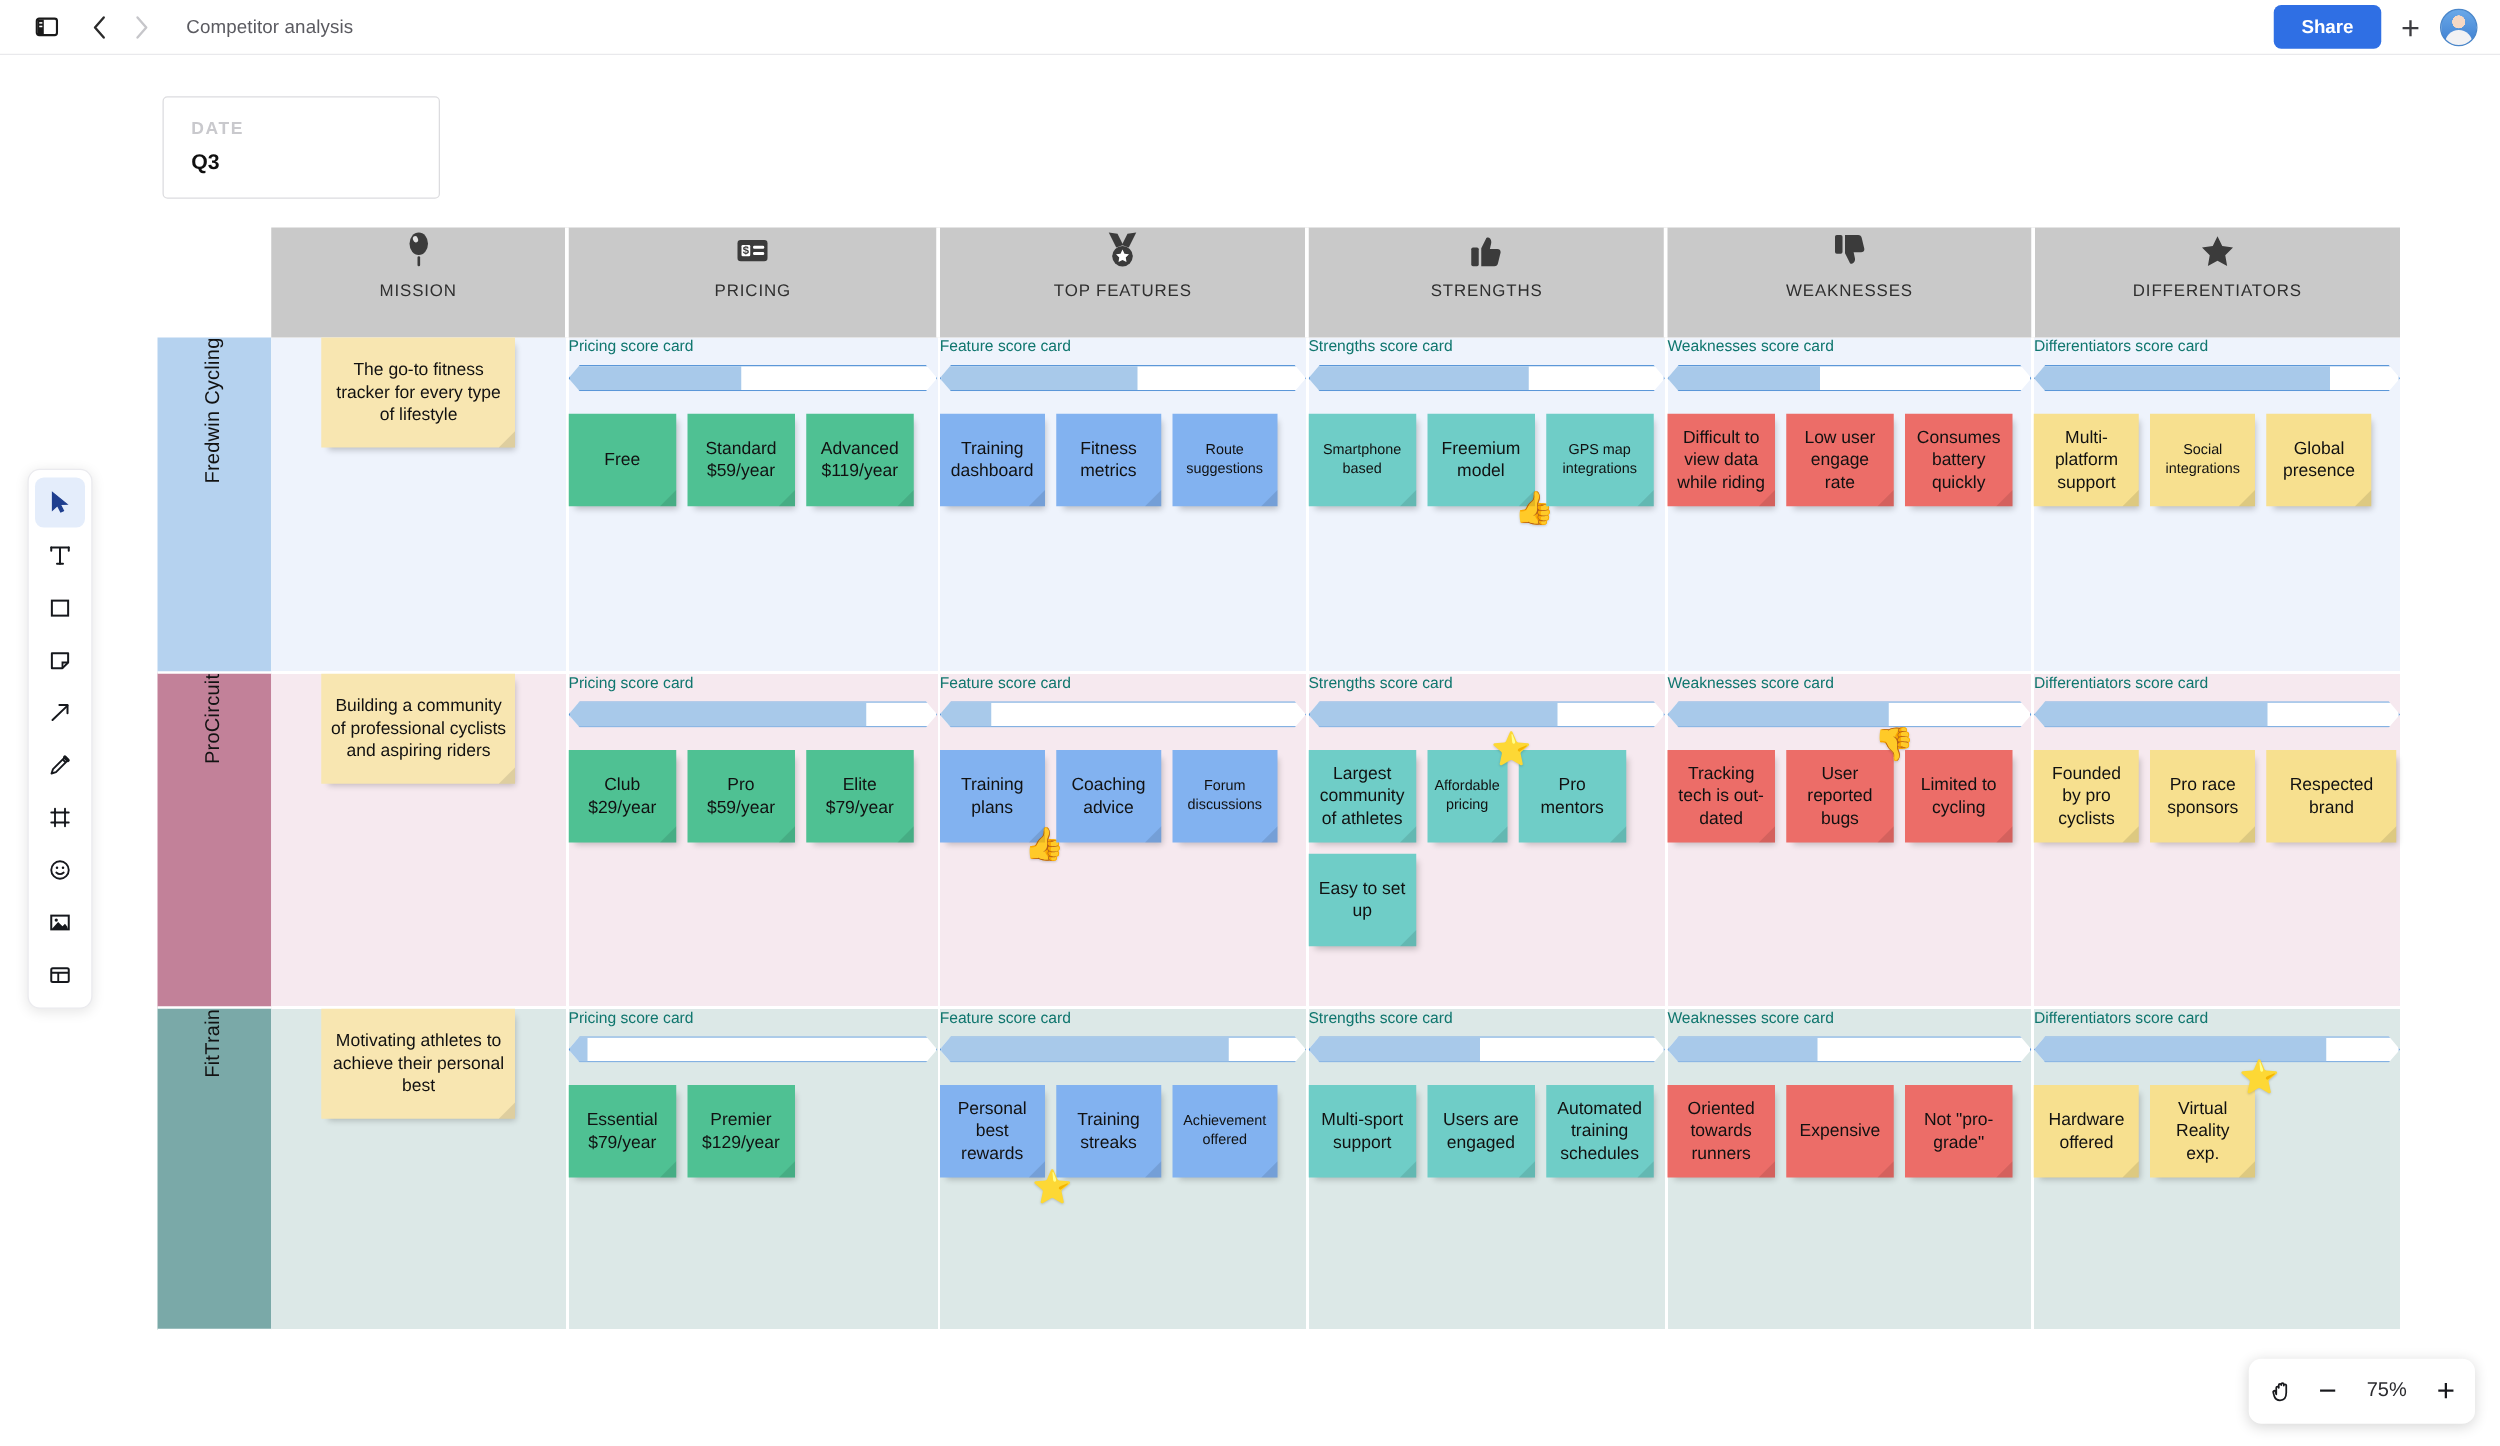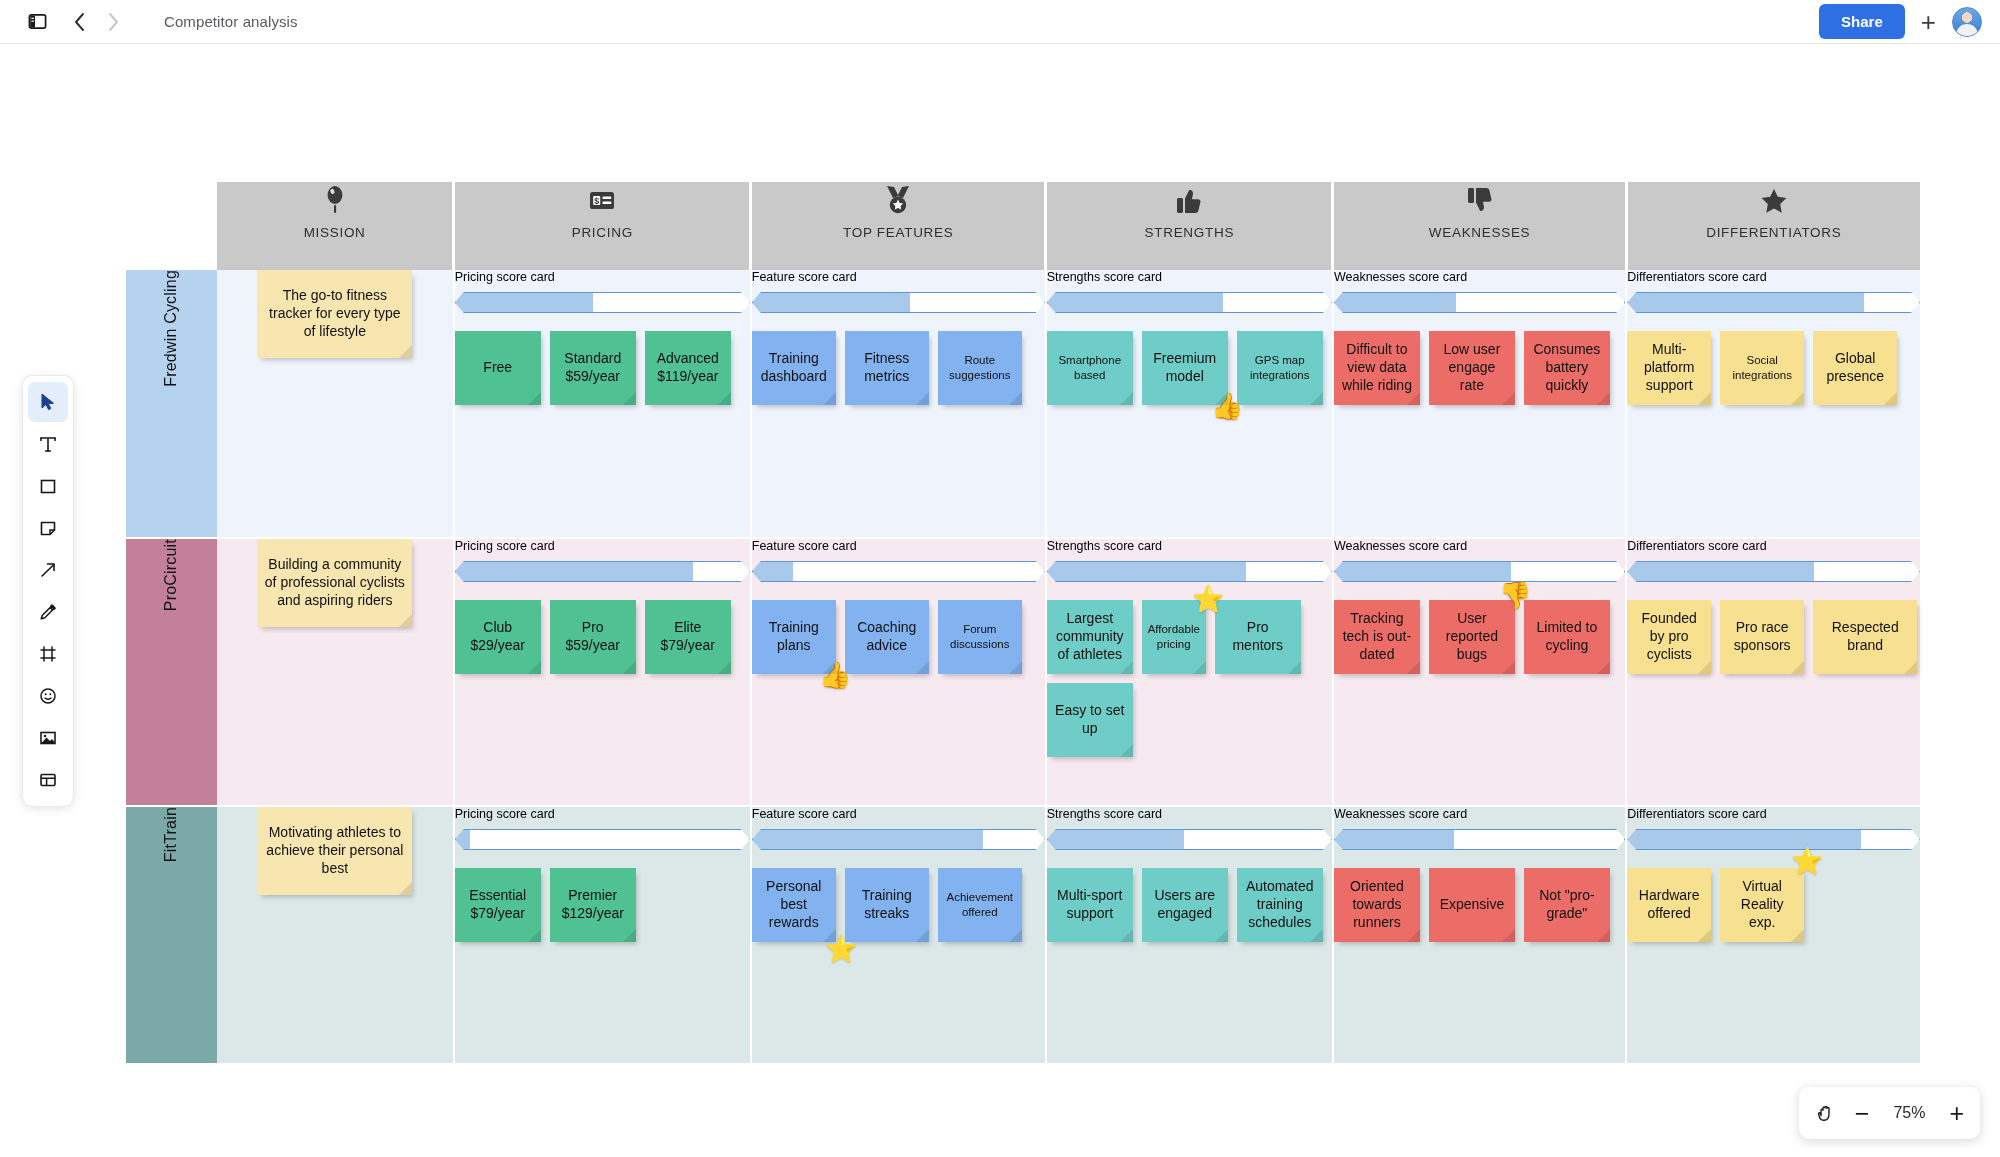--- a/index.html
+++ b/index.html
@@ -17,21 +17,21 @@
     display: flex; align-items: center; z-index: 40;
   }
   .tb-icon {
     width: 30px; height: 30px; display: flex; align-items: center; justify-content: center;
     color: #1a1a1a; cursor: pointer; border-radius: 4px;
   }
   #panel-toggle { margin-left: 22px; }
   #nav-back { margin-left: 12px; color: #2b2b2b; font-size: 22px; font-weight: 300; }
   #nav-fwd  { margin-left: 4px; color: #c6c6ca; font-size: 22px; font-weight: 300; }
   #board-title {
-    margin-left: 36px; font-size: 15px; color: #5a5a60; letter-spacing: .1px;
+    margin-left: 21px; font-size: 15px; color: #5a5a60; letter-spacing: .1px;
   }
   #topbar-right {
     margin-left: auto; display: flex; align-items: center; gap: 16px; margin-right: 18px; justify-content: center;
   }
   #share-btn {
     background: #2f6fe4; color: #fff; font-size: 15px; font-weight: 600;
     padding: 9px 22px; border-radius: 6px; border: none; cursor: pointer;
     font-family: "Liberation Sans", sans-serif;
   }
   #plus-btn { font-size: 26px; color: #3c3c40; font-weight: 300; cursor: pointer; line-height: 1; }
@@ -114,21 +114,21 @@
     writing-mode: vertical-rl; transform: rotate(180deg);
     font-size: 16px; color: #121212; letter-spacing: .2px; display: inline-block;
   }
   .cell {
     border-right: 2px solid #fff; border-bottom: 2px solid #fff;
     padding: 12px 14px 14px 14px; position: relative;
   }
   .cell:last-child { border-right: none; }
   .mission-cell { padding-top: 0; vertical-align: middle; }
 
-  .score-label { font-size: 12.5px; color: #000000; margin-bottom: 8px; }
+  .score-label { font-size: 12.5px; color: #0f766e; margin-bottom: 8px; }
 
   
   .score-bar {
     position: relative; height: 21px; width: 100%;
     background: #fff;
     border: 1.5px solid #5b97d8;
     clip-path: polygon(9px 0, calc(100% - 9px) 0, 100% 50%, calc(100% - 9px) 100%, 9px 100%, 0 50%);
   }
   .score-fill {
     position: absolute; left: 0; top: 0; bottom: 0;
@@ -278,20 +278,24 @@
       </svg>
   </div>
   <div class="zi zsym">−</div>
   <div id="zoom-value">75%</div>
   <div class="zi zsym">+</div>
 </div>
 
 <div id="canvas">
 
   <div id="title-strip">
+    <div class="hdr-box" id="hdr-date">
+      <div class="hdr-label">DATE</div>
+      <div class="hdr-value">Q3</div>
+    </div>
   </div>
 
   <table id="matrix">
     <thead>
       <tr>
         <td class="corner-cell"></td>
         <td class="col-head">
           <div class="ch-icon">
             <svg width="26" height="32" viewBox="0 0 26 32">
                 <ellipse cx="13" cy="11" rx="7.4" ry="9" fill="#3b3b3b"></ellipse>

